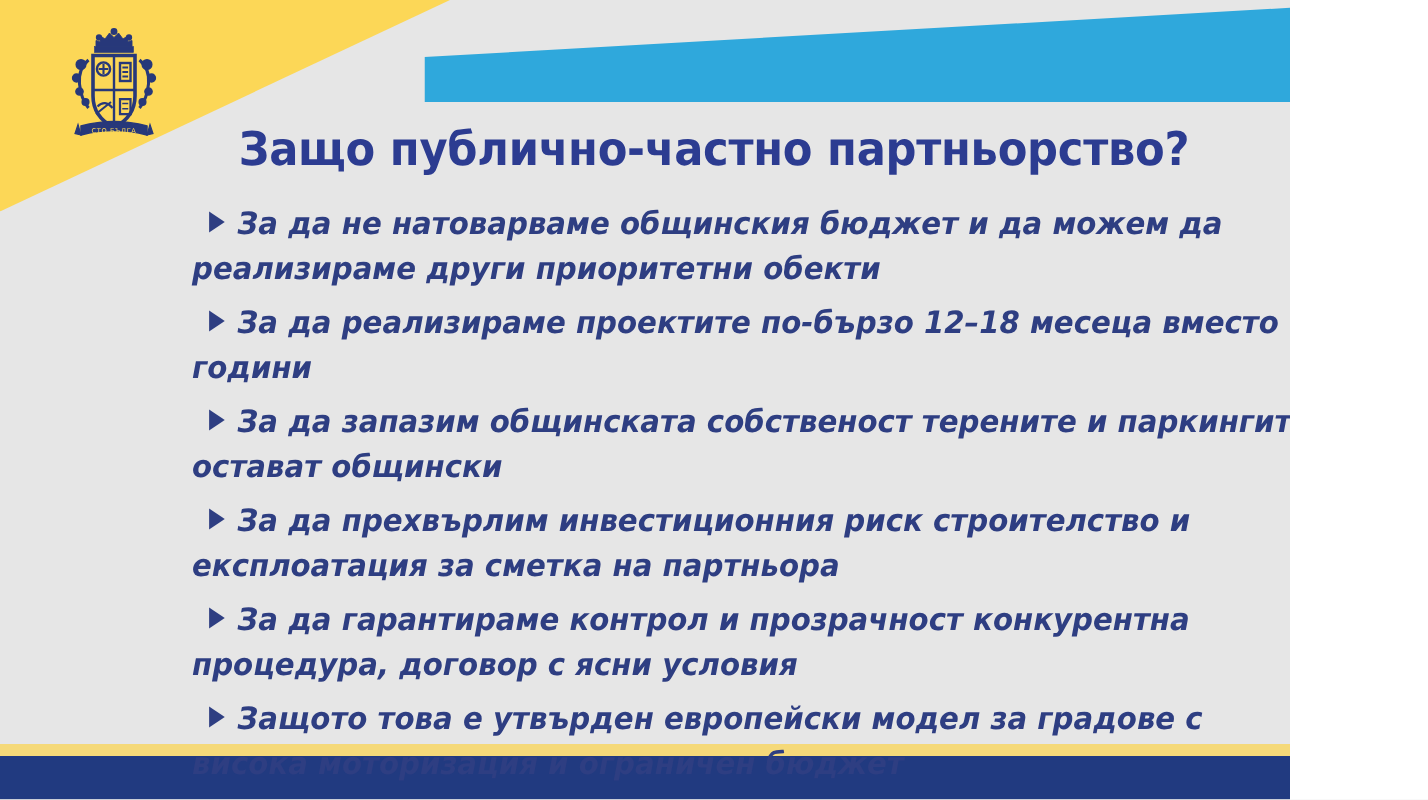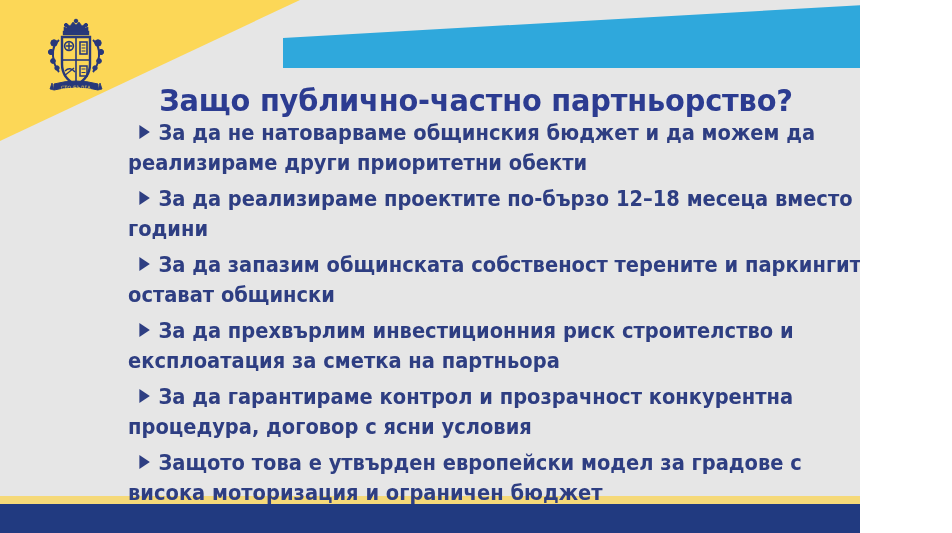--- a/index.html
+++ b/index.html
@@ -88,23 +88,24 @@
     letter-spacing: -0.2px;
     font-family: "DejaVu Sans", "Liberation Sans", sans-serif;
     transform: scaleX(0.93);
   }
 
   
 
   #bullets {
     position: absolute;
     left: 128px;
-    top: 118px;
+    top: 134px;
     width: 790px;
     z-index: 6;
+    font-style: italic;
   }
 
   .bullet-row {
     position: relative;
     color: #2e3e82;
     font-size: 20.5px;
     line-height: 30px;
     font-weight: 600;
     margin-bottom: 6px;
     font-family: "DejaVu Sans", "Liberation Sans", sans-serif;

